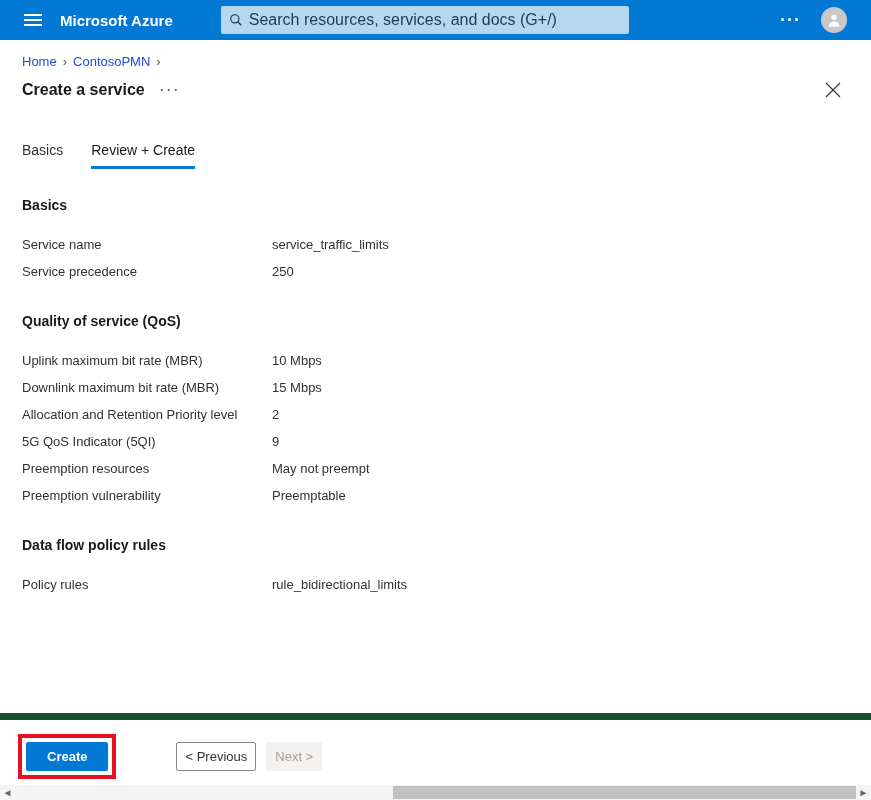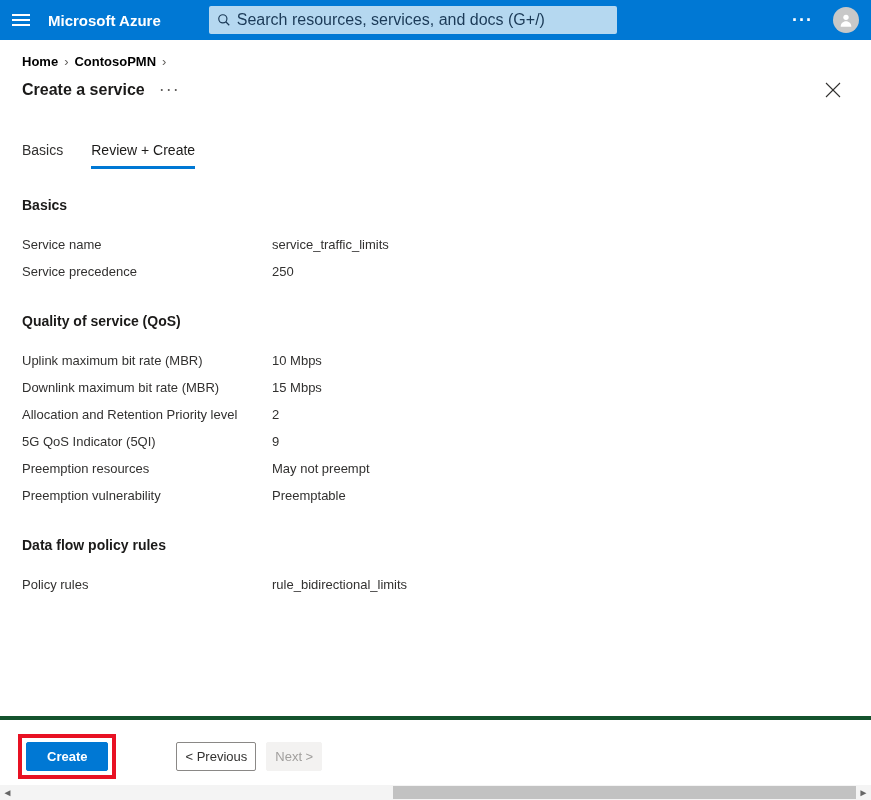--- a/index.html
+++ b/index.html
@@ -11,21 +11,21 @@
       height: 800px;
       overflow: hidden;
       position: relative;
       background: #fff;
     }
     .topbar {
       height: 40px;
       background: #0078d4;
       display: flex;
       align-items: center;
-      padding: 0 12px;
+      padding: 0 24px;
       gap: 12px;
       color: #fff;
     }
     .hamburger { width: 18px; cursor: pointer; display: flex; flex-direction: column; gap: 3px; }
     .hamburger span { display: block; height: 2px; background: #fff; }
     .brand { font-weight: 600; font-size: 15px; margin-left: 6px; margin-right: 36px; }
     .search-wrap {
       flex: 0 0 408px;
       height: 28px;
       background: #b5d8f0;
@@ -47,39 +47,39 @@
     .search-input::placeholder { color: #1b3a57; }
     .top-spacer { flex: 1; }
     .top-dots { color: #fff; font-size: 18px; letter-spacing: 1px; cursor: pointer; padding: 0 8px; font-weight: 700; }
     .avatar {
       width: 26px; height: 26px; border-radius: 50%; background: #c8c8c8;
       display: flex; align-items: center; justify-content: center; cursor: pointer;
     }
     .avatar svg { width: 16px; height: 16px; fill: #fff; }
     .content { padding: 14px 22px 0 22px; }
     .breadcrumb { font-size: 13px; color: #605e5c; display: flex; align-items: center; gap: 6px; margin-bottom: 10px; }
-    .breadcrumb a { color: #000000; text-decoration: none; cursor: pointer; font-weight: bold; }
+    .breadcrumb a { color: #1d4ed8; text-decoration: none; cursor: pointer; }
     .bc-sep { color: #605e5c; }
     .page-head { display: flex; align-items: center; justify-content: space-between; }
     .page-title-wrap { display: flex; align-items: center; gap: 14px; }
     .page-title { font-size: 16px; font-weight: 700; color: #1b1a19; }
     .title-dots { font-size: 18px; color: #605e5c; letter-spacing: 1px; cursor: pointer; }
     .close-x { width: 16px; height: 16px; cursor: pointer; stroke: #323130; stroke-width: 1.1; margin-right: 8px; }
     .tabs { display: flex; gap: 28px; margin-top: 42px; border-bottom: 0; }
     .tab { font-size: 14px; padding-bottom: 8px; cursor: pointer; color: #323130; }
     .tab.active { color: #1b1a19; font-weight: 400; border-bottom: 3px solid #0078d4; }
     .section { margin-top: 28px; }
     .section h3 { font-size: 14px; font-weight: 700; color: #1b1a19; margin-bottom: 18px; }
     .row { display: flex; padding: 6px 0; font-size: 13px; }
     .row .label { width: 250px; color: #323130; }
     .row .value { color: #323130; }
     .footer {
       position: absolute;
       left: 0; right: 0; bottom: 15px;
-      border-top: 4px solid #14532d;
+      border-top: 7px solid #14532d;
       padding: 14px 18px 6px 18px;
       display: flex; align-items: center; gap: 60px;
       background: #fff;
     }
     .btn {
       font-size: 13px; padding: 6px 8px; border-radius: 2px; cursor: pointer;
       font-family: inherit;
     }
     .btn-primary { background: #0078d4; color: #fff; border: 1px solid #0078d4; font-weight: 600; padding: 6px 20px; }
     .btn-secondary { background: #fff; color: #323130; border: 1px solid #8a8886; }

